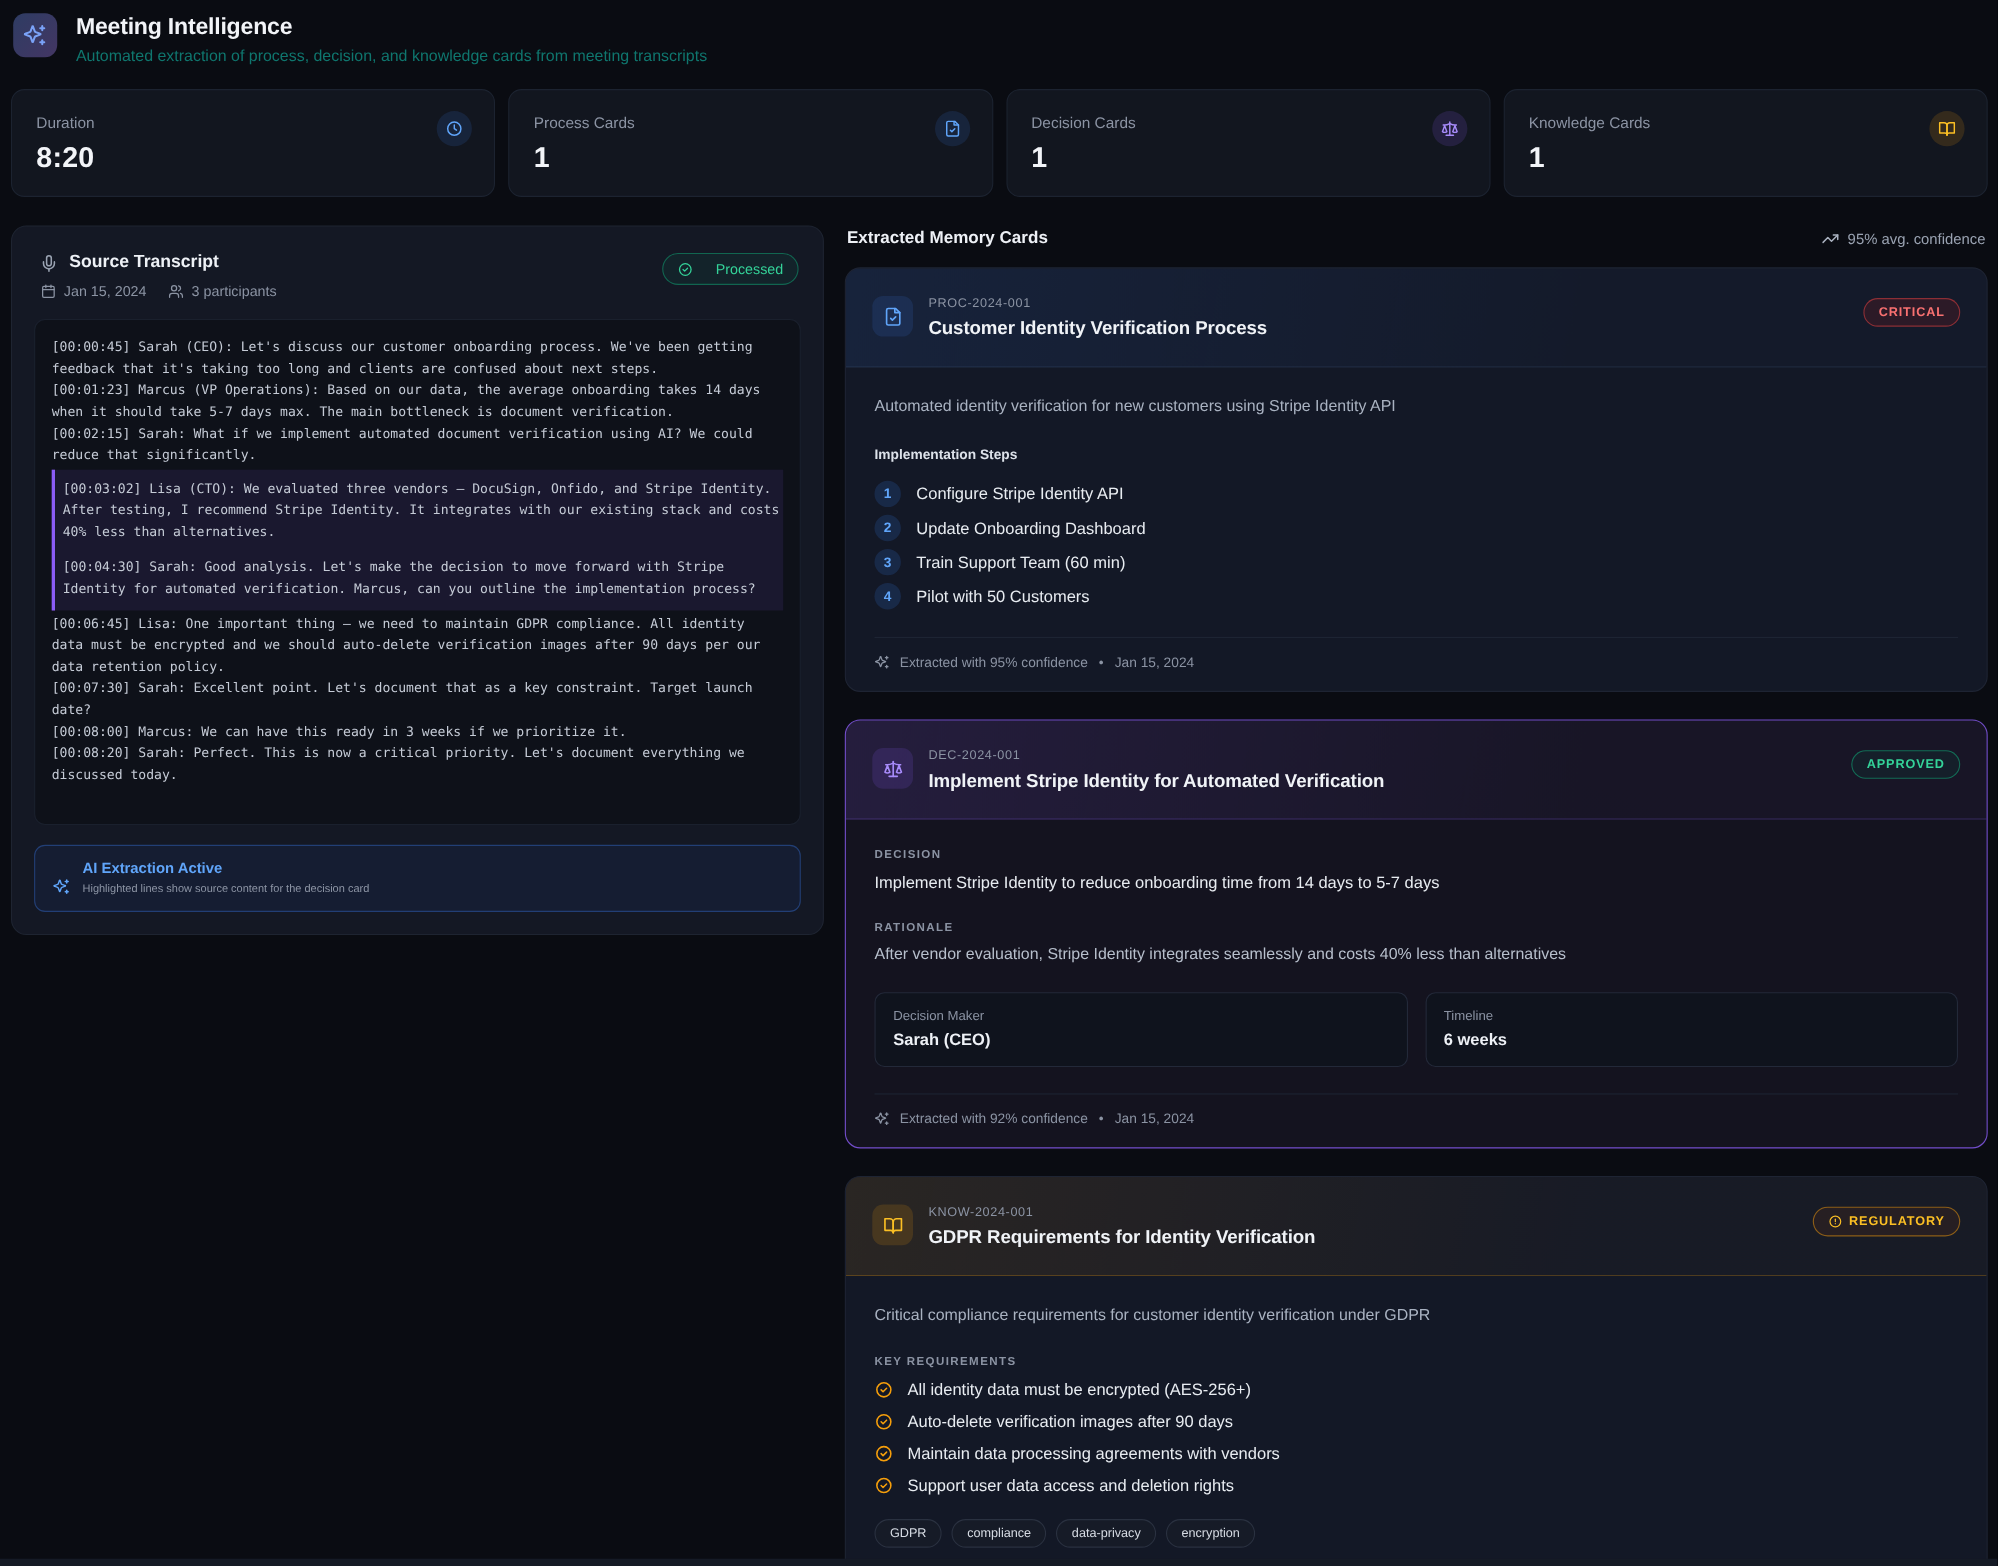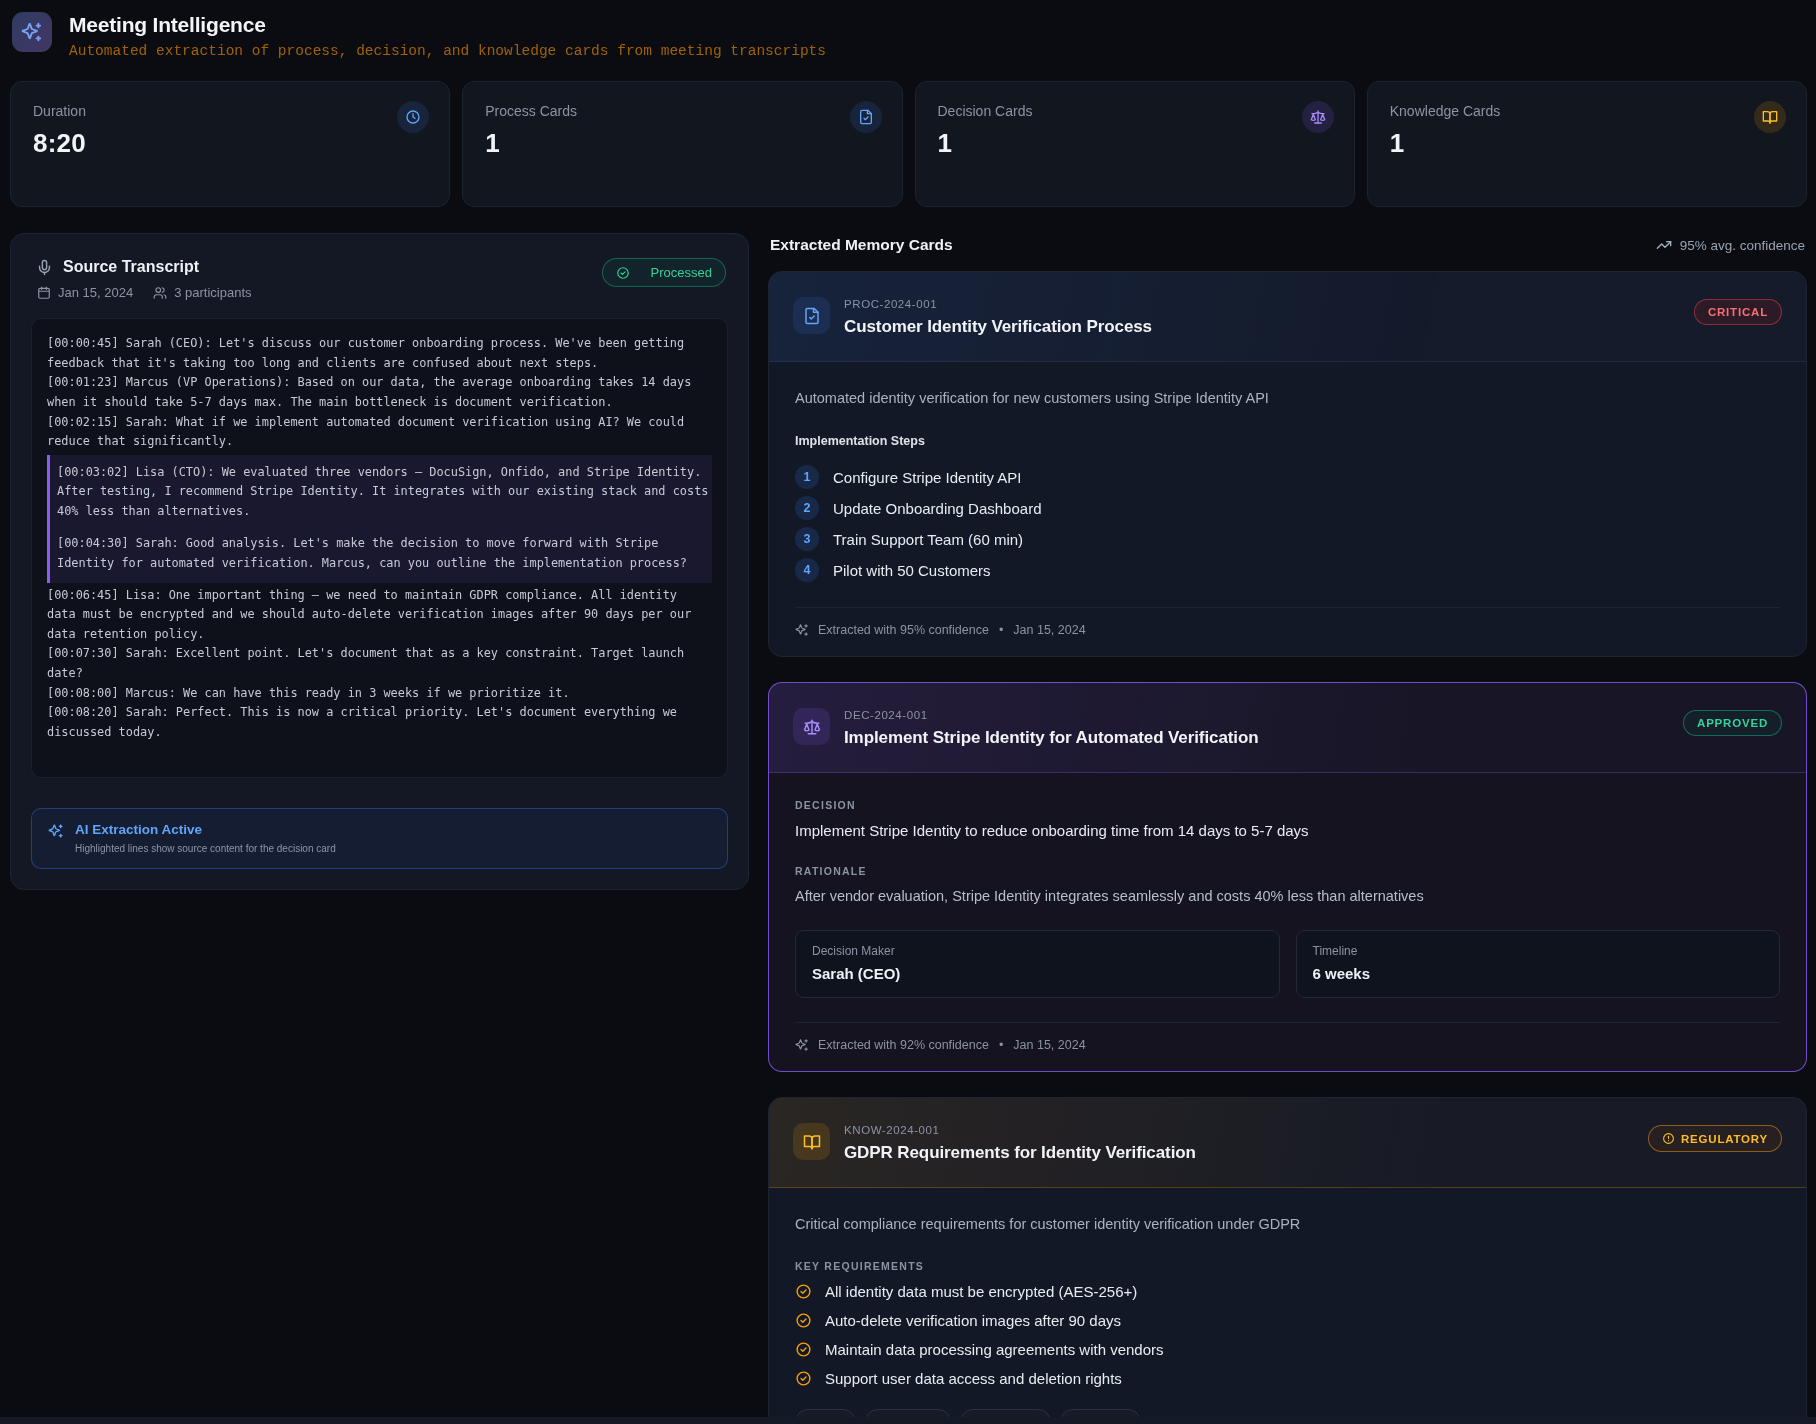--- a/index.html
+++ b/index.html
@@ -8,26 +8,26 @@
   .page{position:relative;width:1816px;height:1424px;background:#0a0c12;box-sizing:border-box;padding:10px 9px 0 10px;}
   .ic{display:inline-flex;flex:none;}
   .ic svg{width:100%;height:100%;display:block;}
 
   
   .app-header{display:flex;gap:17px;align-items:flex-start;margin:2px 0 22px 2px;}
   .logo{width:40px;height:40px;border-radius:11px;background:linear-gradient(135deg,#2e3c63,#433663);
         display:flex;align-items:center;justify-content:center;color:#7aa2f7;}
   .logo .ic{width:22px;height:22px;}
   .app-title{font-size:21px;font-weight:700;color:#f2f4f8;letter-spacing:-.2px;line-height:1.15;margin-top:1px;}
-  .app-sub{font-size:14.5px;color:#a16207;margin-top:6px;font-family:Liberation Mono, monospace;}
+  .app-sub{font-size:14.5px;color:#0f766e;margin-top:6px;}
 
   
   .stats{display:flex;gap:12px;margin-bottom:26px;}
   .stat{flex:1;position:relative;background:#12161f;border:1px solid #1c2330;border-radius:12px;
-        height:126px;box-sizing:border-box;padding:21px 22px;}
+        height:98px;box-sizing:border-box;padding:21px 22px;}
   .stat .lbl{font-size:14px;color:#8b93a3;}
   .stat .val{font-size:26px;font-weight:700;color:#f2f4f8;margin-top:9px;letter-spacing:.2px;}
   .chip{position:absolute;right:20px;top:19px;width:32px;height:32px;border-radius:50%;
         display:flex;align-items:center;justify-content:center;}
   .chip .ic{width:16px;height:16px;}
   .c-blue{background:rgba(59,130,246,.13);color:#60a5fa;}
   .c-purple{background:rgba(139,92,246,.15);color:#a78bfa;}
   .c-amber{background:rgba(245,158,11,.15);color:#fbbf24;}
 
   
@@ -49,22 +49,22 @@
   .badge-processed .ic{width:14px;height:14px;}
 
   .t-box{background:#0e1119;border:1px solid #1a202d;border-radius:10px;padding:15px 15px;
          font-family:"DejaVu Sans Mono",monospace;font-size:11.9px;line-height:19.6px;color:#c5cbd6;
          min-height:428px;box-sizing:content-box;}
   .t-seg{white-space:pre-wrap;}
   .hl-block{border-left:3px solid #8b5cf6;background:rgba(139,92,246,.10);
             padding:8px 2px 9px 7px;margin:3px 0;}
   .hl-block .t-seg + .t-seg{margin-top:13px;}
 
-  .ai-note{margin-top:30px;border:1px solid rgba(59,130,246,.35);background:rgba(37,99,235,.07);
-           border-radius:10px;padding:13px 16px 14px;display:flex;gap:11px;align-items:flex-start;}
+  .ai-note{margin-top:18px;border:1px solid rgba(59,130,246,.35);background:rgba(37,99,235,.07);
+           border-radius:10px;padding:13px 16px 14px;display:flex;gap:11px;align-items:flex-end;}
   .ai-note .ic{width:16px;height:16px;color:#60a5fa;margin-top:1px;}
   .ai-title{color:#60a5fa;font-size:13.5px;font-weight:700;}
   .ai-sub{color:#8d95a5;font-size:10px;margin-top:6px;}
 
   
   .mem-col{flex:1;min-width:0;}
   .mem-head{display:flex;justify-content:space-between;align-items:center;margin:3px 2px 17px;}
   .mem-title{font-size:15.5px;font-weight:700;color:#eef1f6;}
   .conf{display:flex;align-items:center;gap:8px;color:#9aa3b2;font-size:13.5px;}
   .conf .ic{width:16px;height:16px;color:#aab2c0;}

